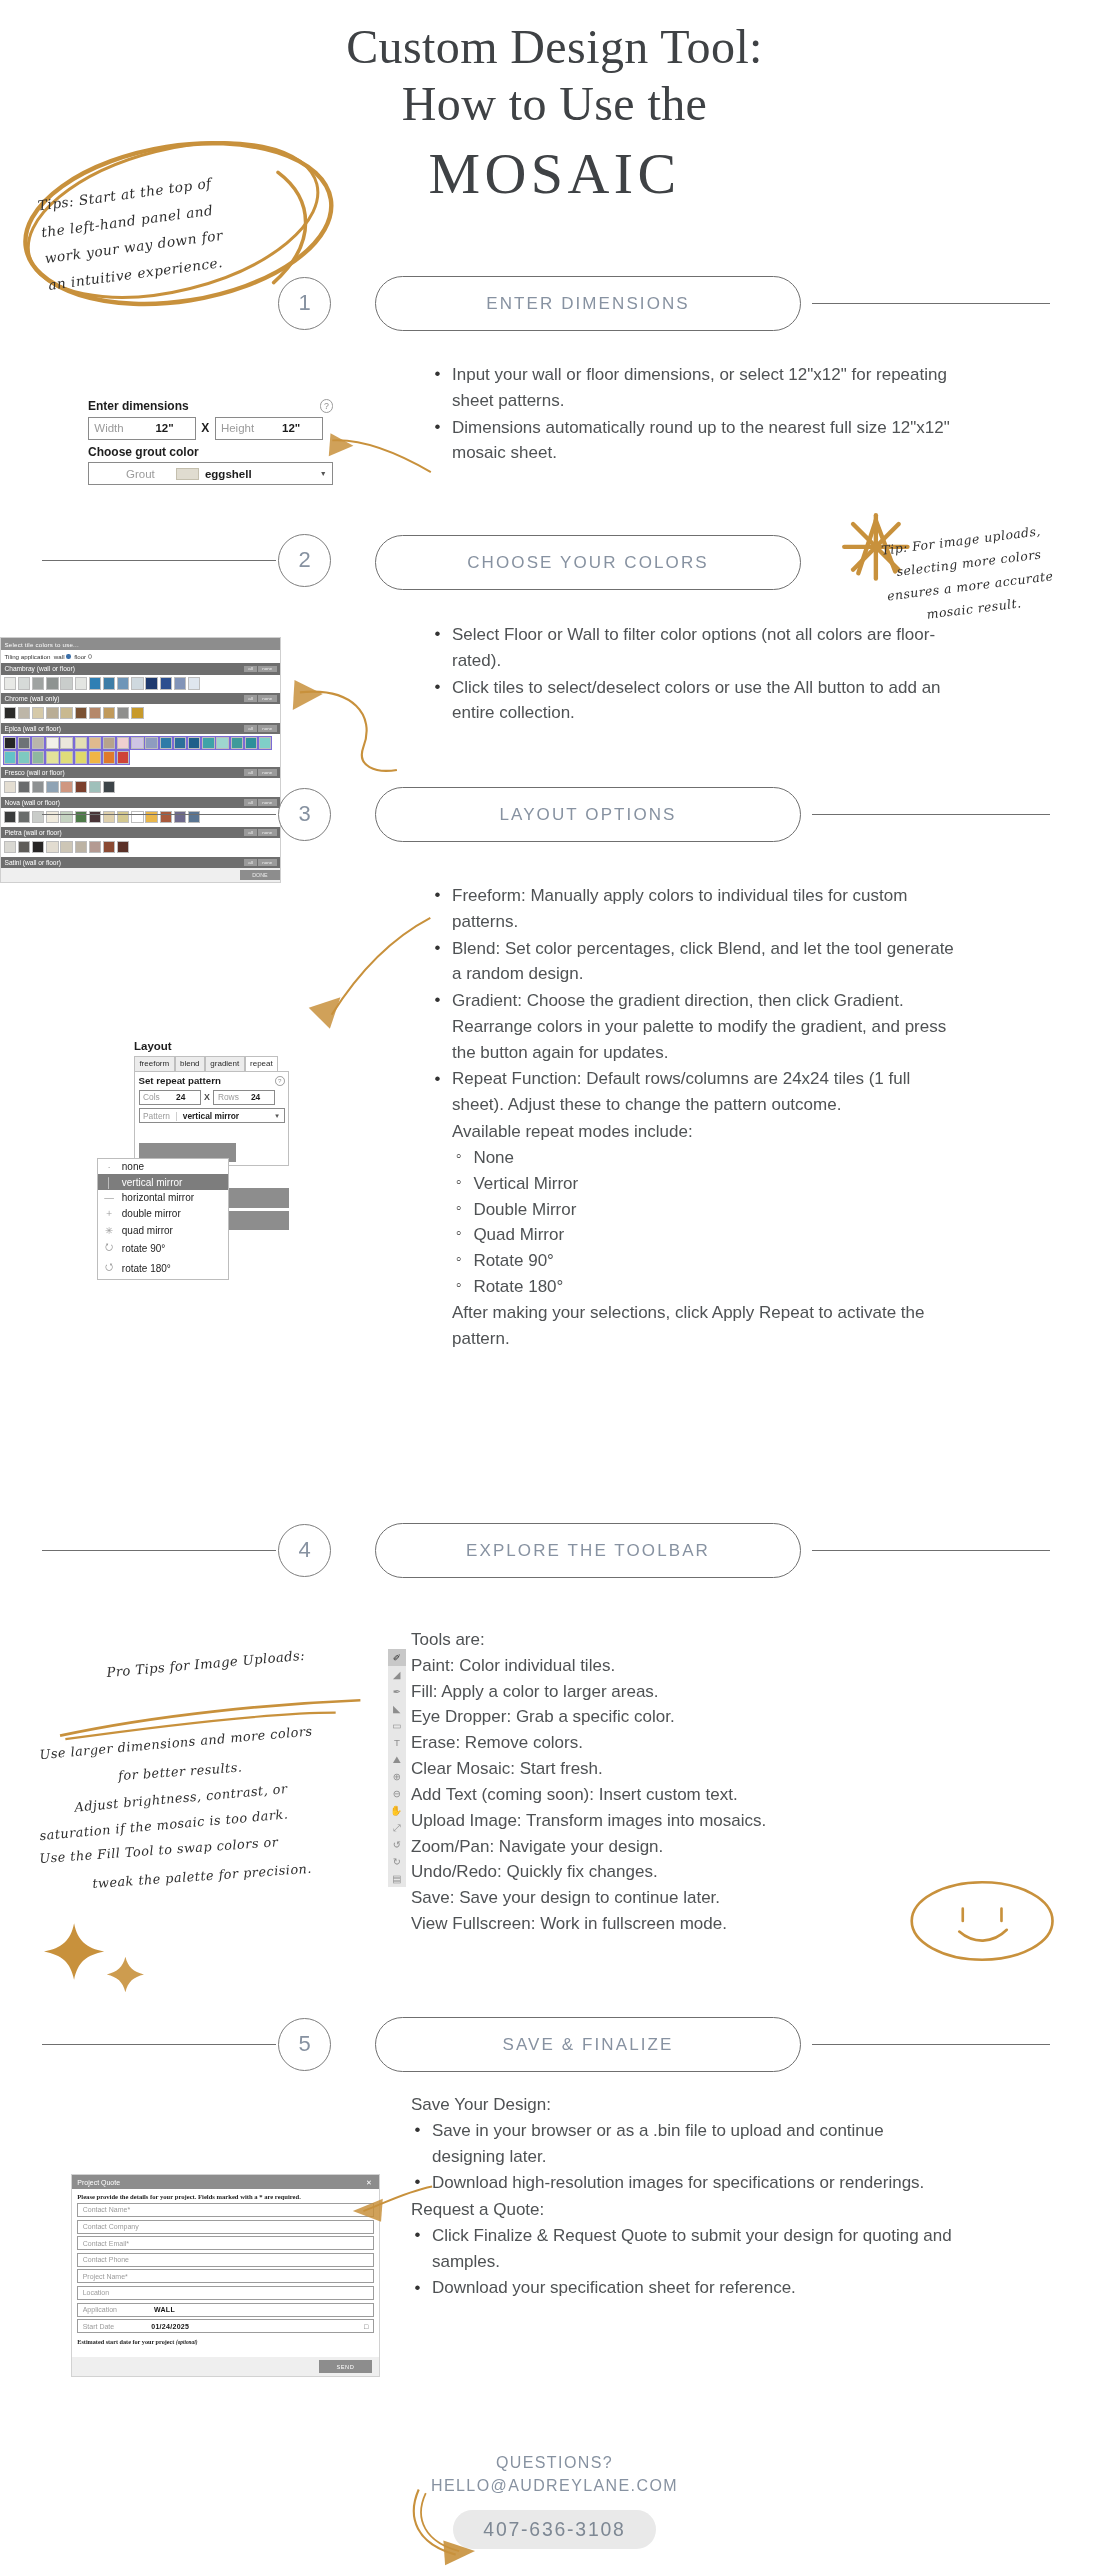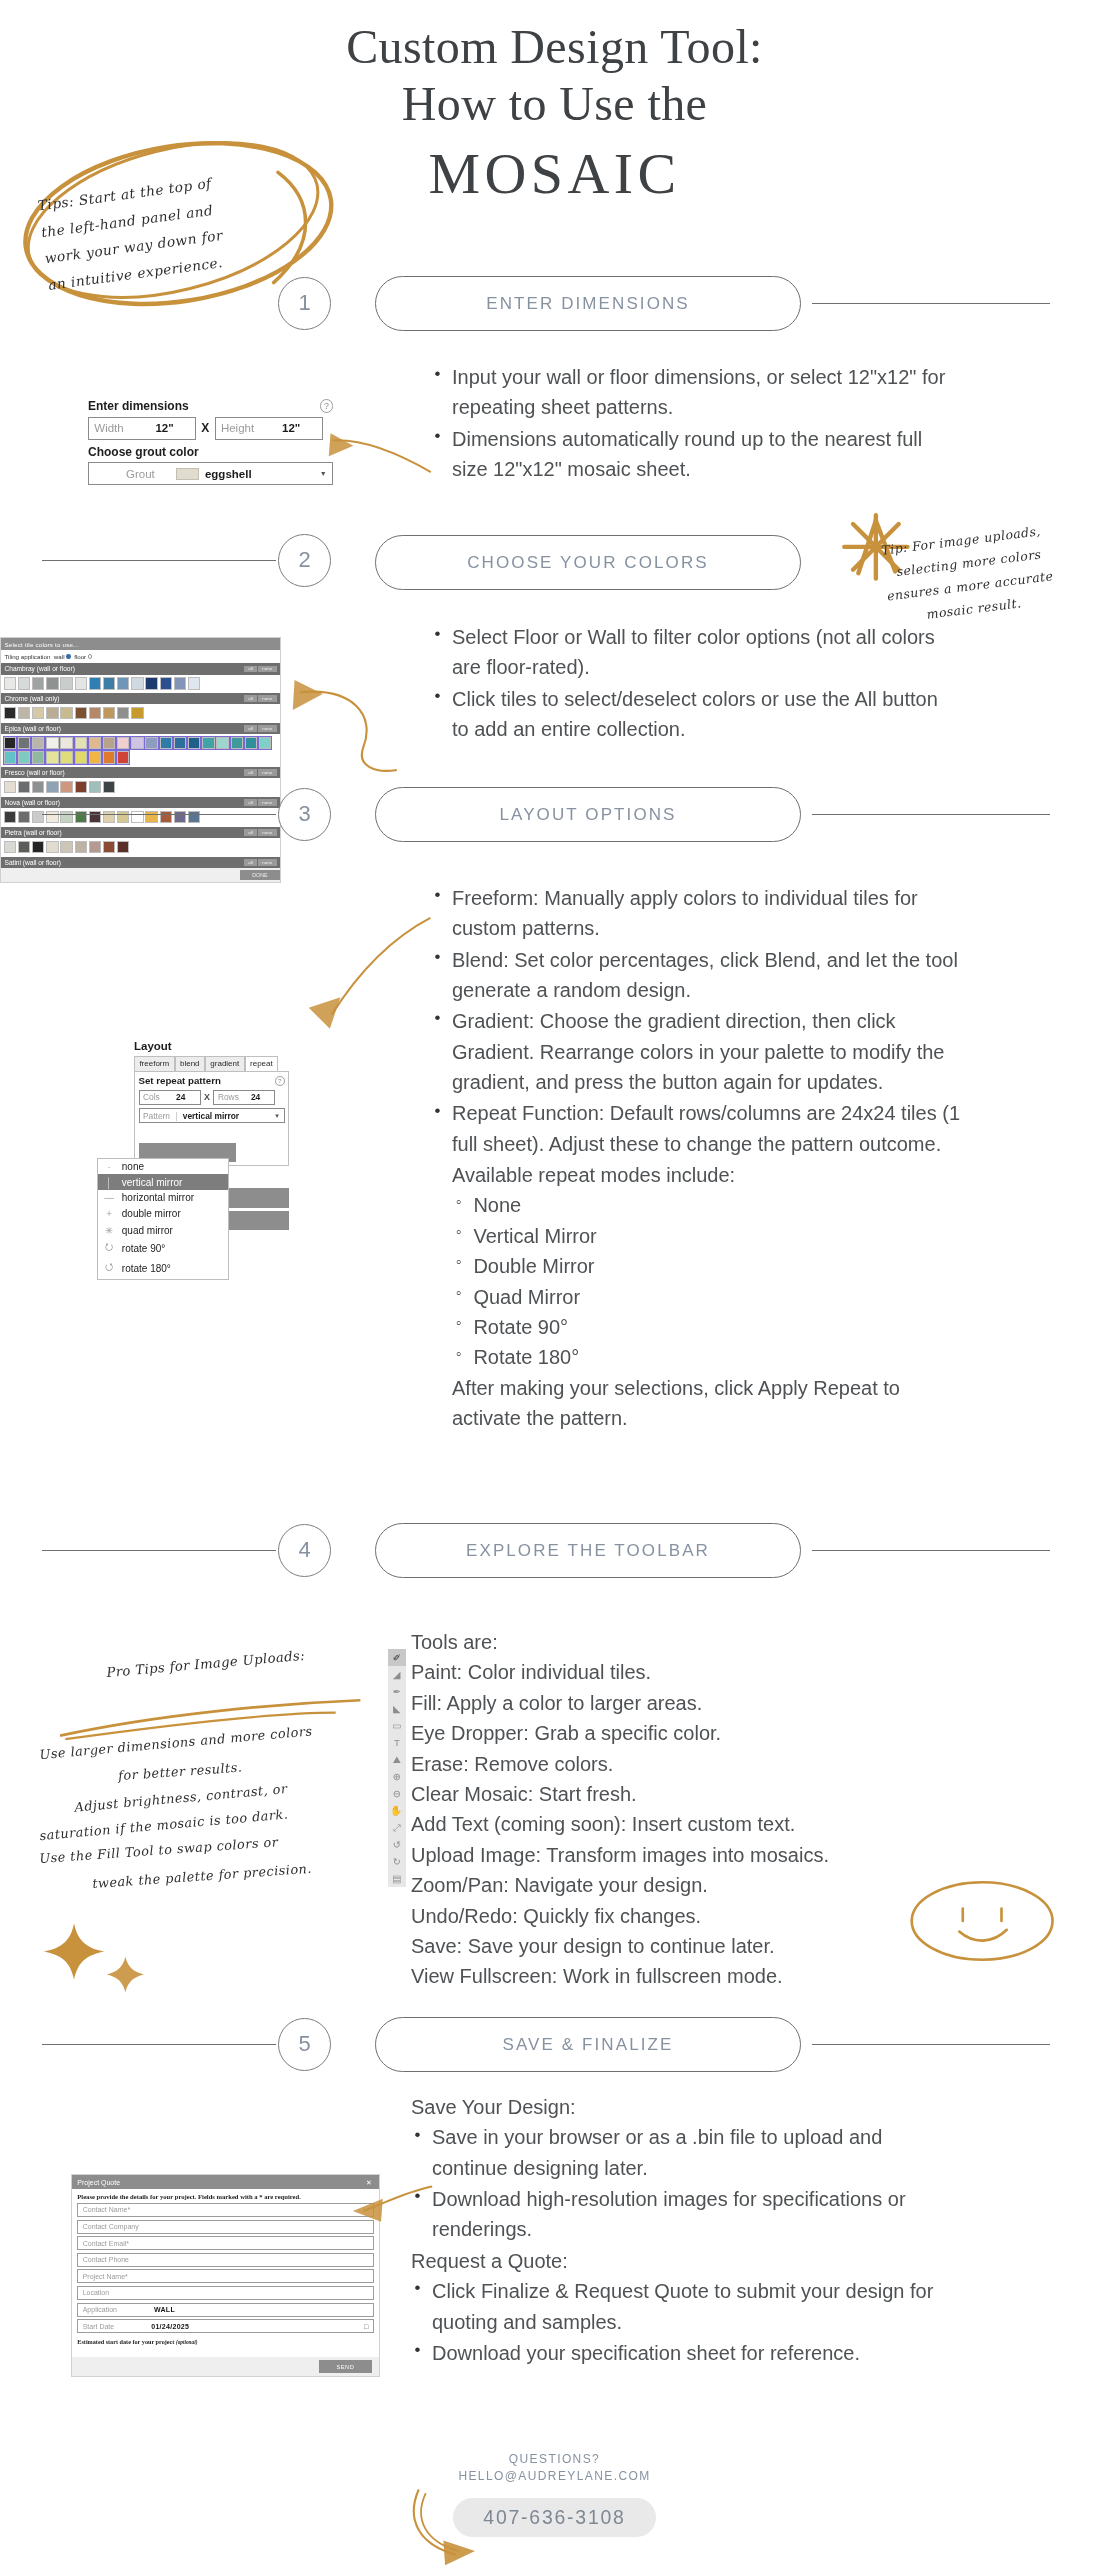--- a/index.html
+++ b/index.html
@@ -42,21 +42,21 @@
     height: 55px; width: 426px; border: 1.1px solid #6f6f6f; border-radius: 30px;
     display: flex; align-items: center; justify-content: center;
     font-size: 17px; letter-spacing: 2.1px; color: #8792a1; background: #fff; z-index: 3;
   }
   .step-line-l, .step-line-r {
     height: 1.1px; background: #6f6f6f; position: absolute; top: 27px;
   }
 
   
   .body-text {
-    font-size: 20px; line-height: 1.52; color: #4f5254;
+    font-size: 17px; line-height: 1.52; color: #4f5254;
     font-family: "Liberation Sans", sans-serif;
   }
   ul.b { list-style: none; }
   ul.b > li { position: relative; padding-left: 21px; margin-bottom: 0.9px; }
   ul.b > li:before {
     content: "\2022"; position: absolute; left: 3.5px; top: -0.9px; font-size: 17px; color: #333;
   }
   ul.sub { list-style: none; margin-left: 23px; }
   ul.sub > li { position: relative; padding-left: 19.4px; }
   ul.sub > li:before {
@@ -144,21 +144,21 @@
   }
   .q-field .qv { color: #141414; font-weight: bold; margin-left: 37px; letter-spacing: 0.3px; }
   .q-field .cal { margin-left: auto; font-size: 7px; color: #555; }
   .q-opt { font-family: "Liberation Serif", serif; font-size: 6.2px; font-weight: bold; color: #1d1d1d; padding: 1.8px 5.3px 0; }
   .q-opt i { font-size: 5.3px; }
   .q-foot { background: #efefef; height: 19.4px; margin-top: 12.4px; display: flex; align-items: center; justify-content: flex-end; padding-right: 7px; }
   .q-foot span { background: #8d8d8d; color: #fff; font-size: 5.7px; padding: 3.5px 17.7px; letter-spacing: 0.5px; }
 
   
   #footer { left: 0; top: 2451px; width: 1109px; text-align: center; }
-  #footer .fl { font-size: 12px; letter-spacing: 1.4px; color: #8792a1; line-height: 1.45; }
+  #footer .fl { font-size: 16px; letter-spacing: 1.4px; color: #8792a1; line-height: 1.45; }
   #phone-pill {
     display: inline-block; background: #e9e9e9; border-radius: 19.4px;
     padding: 8px 30px; font-size: 19.4px; letter-spacing: 1.8px; color: #7e8894; margin-top: 12.4px;
   }
   svg.deco { position: absolute; overflow: visible; pointer-events: none; }
 </style>
 </head>
 <body>
 
 <div class="abs" id="title-block">

